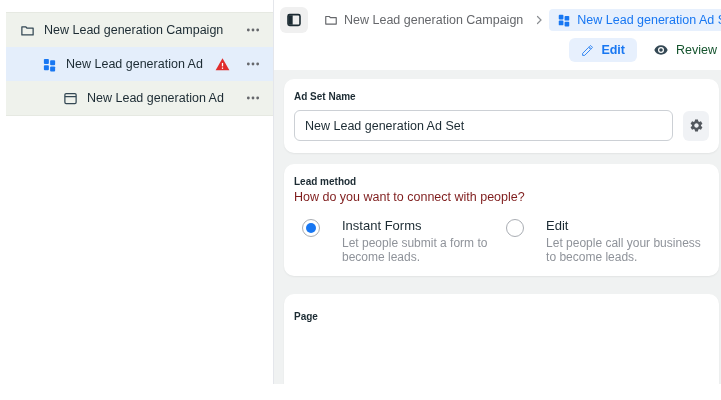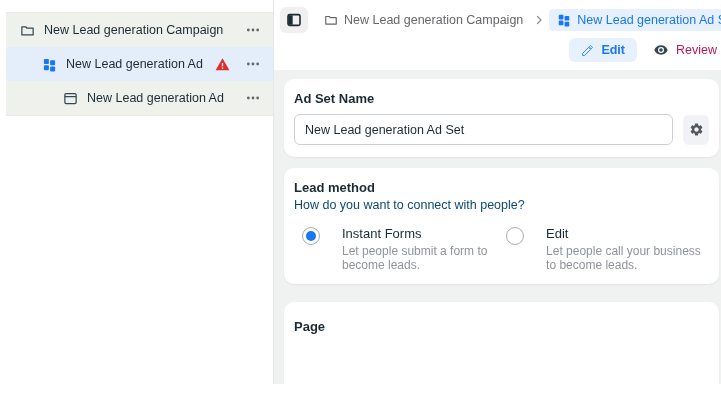--- a/index.html
+++ b/index.html
@@ -25,27 +25,27 @@
   .main { flex:1 1 auto; display:flex; flex-direction:column; min-width:0; }
   .topbar { background:#fff; padding:6px 0 0 6px; }
   .bc-row { display:flex; align-items:center; height:28px; white-space:nowrap; overflow:hidden; }
   .toggle-btn { width:28px; height:26px; background:#f0f0f0; border:none; border-radius:6px; display:flex; align-items:center; justify-content:center; margin-right:10px; cursor:pointer; flex:0 0 auto; }
   .bc-item { display:flex; align-items:center; gap:6px; font-size:12.5px; color:#65676b; padding:4px 6px; border-radius:4px; cursor:pointer; flex:0 0 auto; }
   .bc-item.current { background:#e7f0fd; color:#1877f2; padding:4px 8px; }
   .bc-sep { width:12px; height:12px; color:#8a8d91; margin:0 4px; flex:0 0 auto; }
   .bcicon { width:14px; height:14px; display:block; }
   .actions-row { display:flex; align-items:center; justify-content:flex-end; gap:16px; padding:4px 10px 8px 0; }
   .edit-btn { display:flex; align-items:center; gap:7px; background:#e7f0fd; color:#1877f2; border:none; border-radius:6px; padding:5px 12px; font-size:12.5px; font-weight:700; cursor:pointer; }
-  .review-btn { display:flex; align-items:center; gap:7px; background:transparent; border:none; color:#be185d; font-size:12.5px; cursor:pointer; }
+  .review-btn { display:flex; align-items:center; gap:7px; background:transparent; border:none; color:#14532d; font-size:12.5px; cursor:pointer; }
 
   
   .content { flex:1 1 auto; background:#f0f2f2; padding:9px 8px 0 10px; overflow:hidden; }
   .card { background:#fff; border-radius:10px; padding:12px 10px; box-shadow:0 1px 2px rgba(0,0,0,0.06); }
-  .card-title { font-size:13px; font-weight:700; color:#1c2b33; }
-  .card-sub { font-size:12.5px; color:#0c4a6e; margin-top:3px; }
+  .card-title { font-size:10px; font-weight:700; color:#1c2b33; }
+  .card-sub { font-size:12.5px; color:#7f1d1d; margin-top:3px; }
 
   .name-row { display:flex; align-items:center; gap:10px; margin-top:8px; }
   .name-input { flex:1 1 auto; height:31px; border:1px solid #ccd0d5; border-radius:6px; padding:0 10px; font-size:12.5px; color:#1c2b33; font-family:inherit; background:#fff; }
   .gear-btn { width:26px; height:30px; background:#f0f2f5; border:none; border-radius:6px; display:flex; align-items:center; justify-content:center; cursor:pointer; flex:0 0 auto; }
 
   .card.lead { margin-top:11px; }
   .options { margin-top:14px; display:flex; flex-direction:row; gap:9px; }
   .option { display:flex; align-items:flex-start; gap:22px; padding-left:8px; cursor:pointer; }
   .radio { width:18px; height:18px; border-radius:50%; border:1px solid #a9adb3; background:#fff; position:relative; flex:0 0 auto; margin-top:1px; }
   .radio.checked::after { content:""; position:absolute; left:3px; top:3px; width:10px; height:10px; border-radius:50%; background:#1877f2; }

